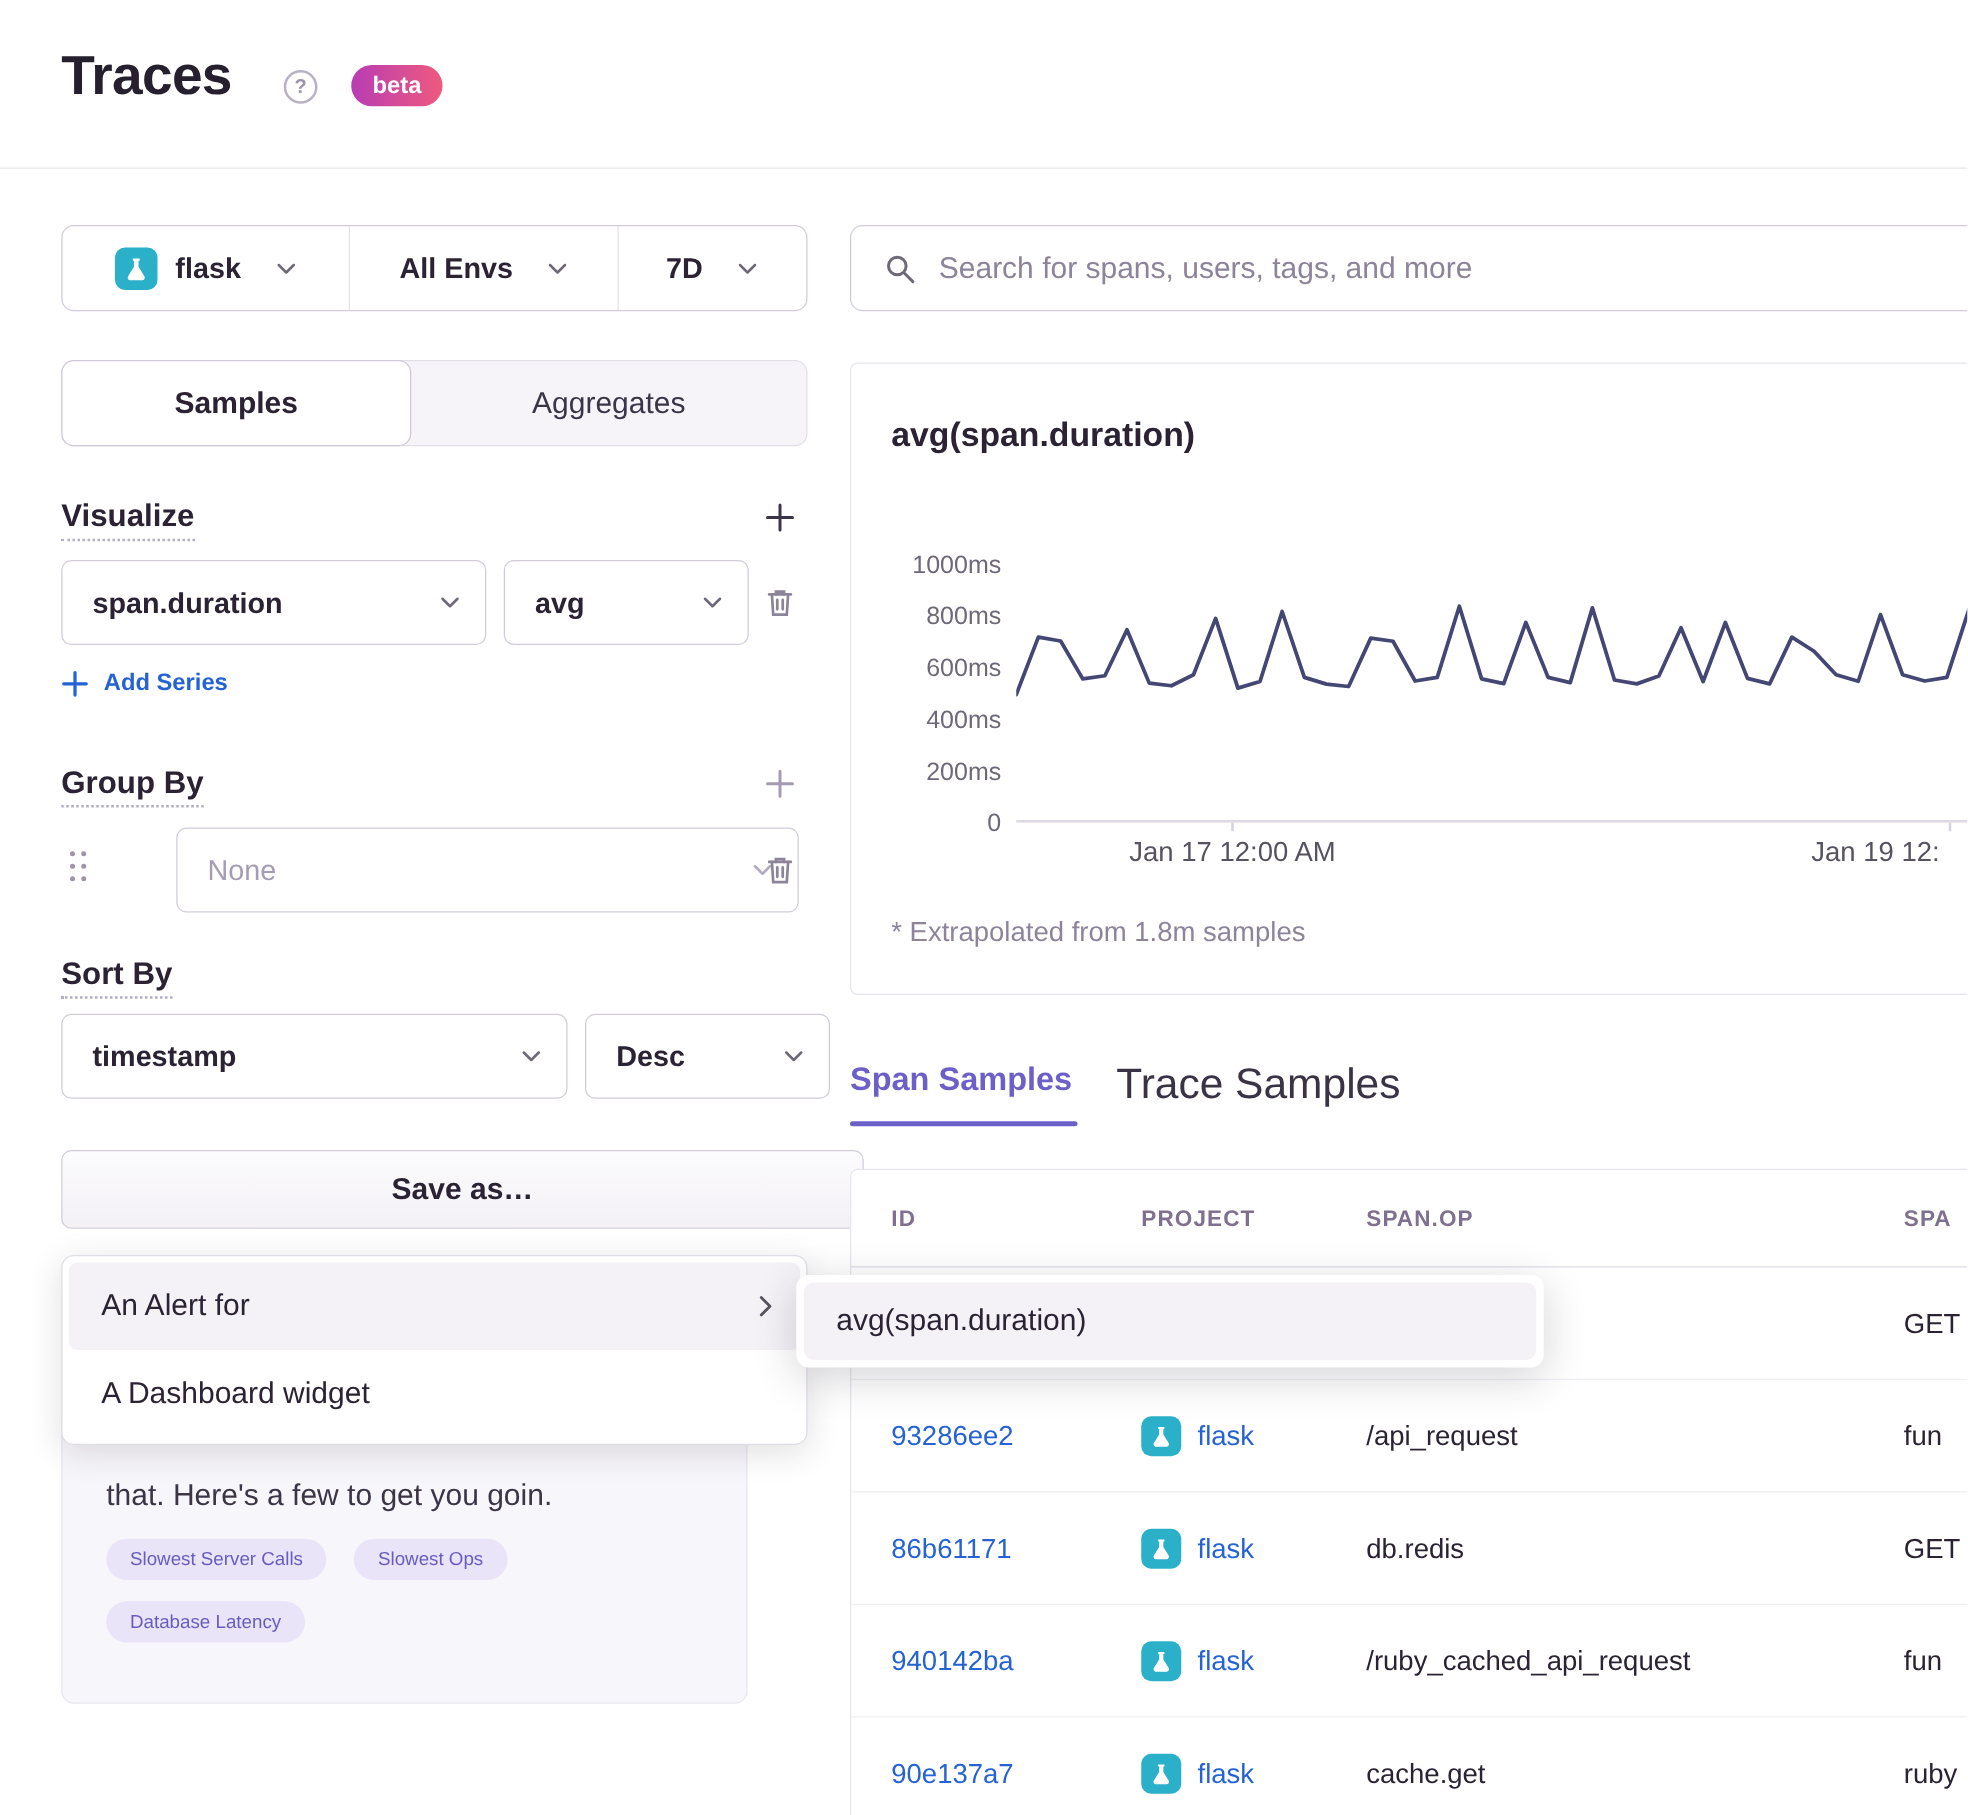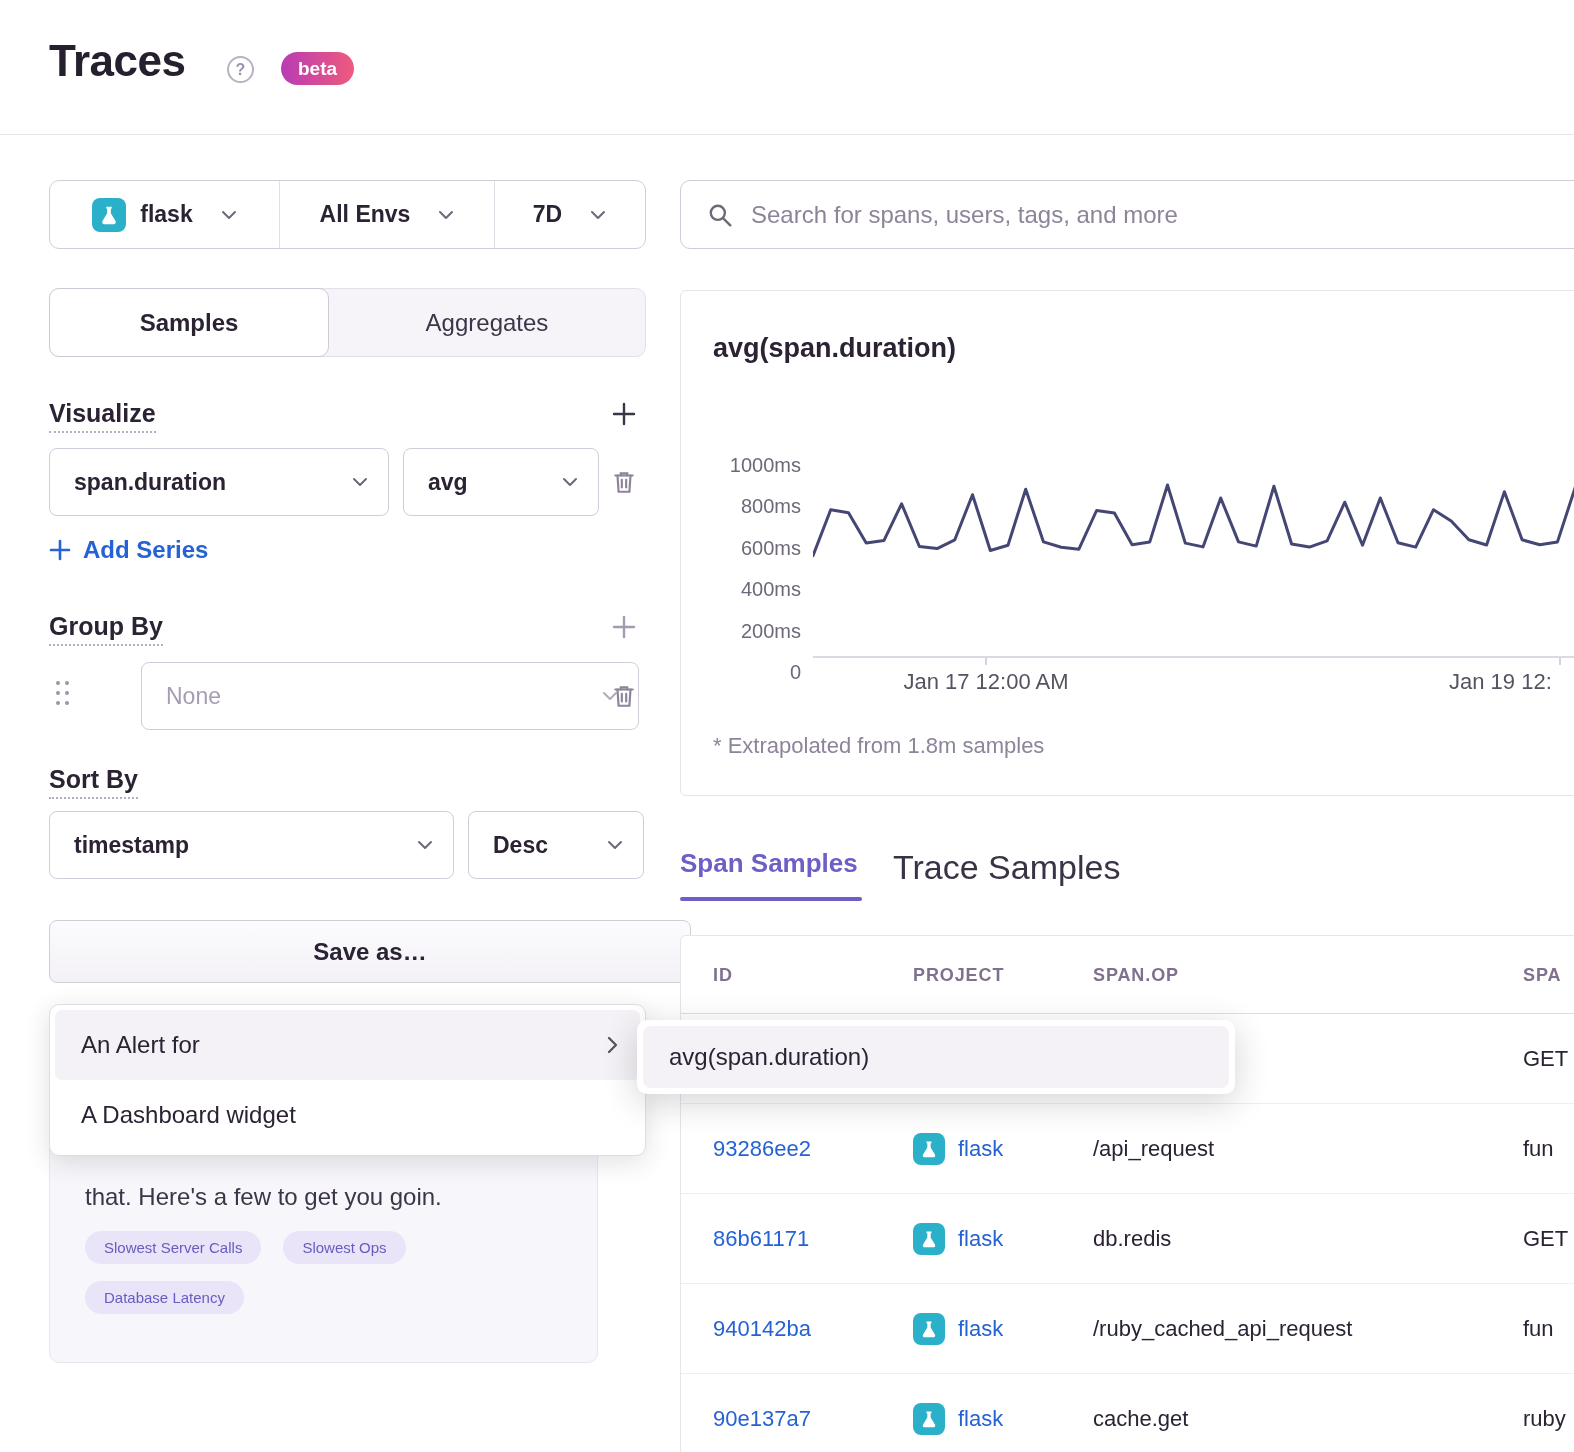--- a/index.html
+++ b/index.html
@@ -27,21 +27,21 @@
   .filter-seg.s2 { width:216px; border-left:1px solid #e3dfe8; border-right:1px solid #e3dfe8; }
   .filter-seg.s3 { width:149px; }
   .proj-icon { width:34px; height:34px; border-radius:8px; display:flex; align-items:center; justify-content:center; flex:0 0 auto; }
 
   
   .mode-tabs { position:absolute; left:49px; top:288px; width:597px; height:69px; background:#f6f4f9; border:1px solid #e3dfe8; border-radius:10px; }
   .mode-active { position:absolute; left:-1px; top:-1px; width:280px; height:69px; background:#fff; border:1px solid #cfc8d6; border-radius:10px; display:flex; align-items:center; justify-content:center; font-size:24px; font-weight:700; cursor:pointer; }
   .mode-inactive { position:absolute; left:279px; top:0; right:0; height:67px; display:flex; align-items:center; justify-content:center; font-size:24px; font-weight:400; color:#3c3548; cursor:pointer; }
 
   
-  .add-series { position:absolute; left:49px; top:536px; display:flex; align-items:center; gap:12px; font-size:24px; font-weight:600; color:var(--link); cursor:pointer; background:none; border:none; }
+  .add-series { position:absolute; left:49px; top:536px; display:flex; align-items:center; gap:12px; font-size:19px; font-weight:600; color:var(--link); cursor:pointer; background:none; border:none; }
   .drag-handle { position:absolute; left:56px; top:681px; width:16px; height:30px; display:grid; grid-template-columns:4px 4px; grid-template-rows:4px 4px 4px; gap:6px 5px; cursor:grab; }
   .drag-handle i { width:4px; height:4px; border-radius:50%; background:#9d93ab; }
 
   
   .save-btn { position:absolute; left:49px; top:920px; width:642px; height:63px; background:linear-gradient(#fcfbfd,#f3f1f6); border:1px solid #d2ccd9; border-radius:8px; font-size:24px; font-weight:700; color:#2b2233; cursor:pointer; font-family:Liberation Sans, sans-serif; }
   .save-menu { position:absolute; left:49px; top:1004px; width:597px; background:#fff; border:1px solid #e0dce5; border-radius:10px; box-shadow:0 6px 26px rgba(43,34,51,.14); padding:5px; z-index:30; }
   .menu-item { height:70px; display:flex; align-items:center; justify-content:space-between; padding:0 22px 0 26px; font-size:24px; color:#2b2233; border-radius:7px; cursor:pointer; }
   .menu-item.highlighted { background:#f4f2f6; }
   .submenu { position:absolute; left:637px; top:1020px; width:598px; background:#fff; border-radius:10px; box-shadow:0 8px 34px rgba(43,34,51,.2); padding:6px; z-index:40; }
   .submenu-item { height:62px; background:#f4f2f7; border-radius:8px; display:flex; align-items:center; padding-left:26px; font-size:24px; color:#2b2233; cursor:pointer; }
@@ -53,21 +53,21 @@
   .pill { background:#e9e4f7; color:#685cc0; font-size:15px; padding:8px 19px; border-radius:20px; white-space:nowrap; cursor:pointer; }
 
   
   .search-bar { position:absolute; left:680px; top:180px; width:924px; height:69px; border:1px solid #d2ccd9; border-radius:10px; background:#fff; display:flex; align-items:center; padding:0 26px; gap:18px; }
   .search-bar input { flex:1; border:none; outline:none; font-size:24px; font-family:inherit; color:#2b2233; background:transparent; }
   .search-bar input::placeholder { color:#8d8499; }
 
   
   .chart-card { position:absolute; left:680px; top:290px; width:940px; height:506px; border:1px solid #e7e4ec; border-radius:6px; background:#fff; }
   .chart-title { position:absolute; left:32px; top:42px; font-size:27px; font-weight:700; color:#2b2233; }
-  .y-axis { position:absolute; left:0; top:164px; width:120px; height:227px; display:flex; flex-direction:column; justify-content:space-between;align-items:flex-end; }
+  .y-axis { position:absolute; left:0; top:151px; width:120px; height:227px; display:flex; flex-direction:column; justify-content:space-between;align-items:flex-end; }
   .y-tick { text-align:right; font-size:20px; color:#6e6878; line-height:20px; }
   .plot { position:absolute; left:132px; top:150px; width:780px; height:215px; }
   .x-axis-line { position:absolute; left:132px; top:365px; width:808px; height:2px; background:#ddd8e2; }
   .x-tick-mark { position:absolute; top:367px; width:2px; height:7px; background:#d6d1dc; }
   .x-label { position:absolute; top:378px; font-size:22px; color:#57525f; white-space:nowrap; }
   .chart-footnote { position:absolute; left:32px; top:442px; font-size:22px; color:#8d8499; }
 
   
   .sample-tab-active { position:absolute; left:680px; top:848px; font-size:26px; font-weight:600; color:var(--accent); cursor:pointer; }
   .sample-tab-underline { position:absolute; left:680px; top:897px; width:182px; height:4px; background:var(--accent); border-radius:2px; }
@@ -204,21 +204,21 @@
 
   <div class="section-label" style="left:49px; top:765px;">Sort By</div>
   <div class="select" style="left:49px; top:811px; width:405px;">
     <span>timestamp</span>
     <span class="chev">
       <svg width="16" height="10" viewBox="0 0 16 10">
           <polyline points="2,2 8,8 14,2" fill="none" stroke="#6e6878" stroke-width="2" stroke-linecap="round" stroke-linejoin="round"></polyline>
         </svg>
     </span>
   </div>
-  <div class="select" style="left:468px; top:811px; width:176px;">
+  <div class="select" style="left:468px; top:811px; width:196px;">
     <span>Desc</span>
     <span class="chev">
       <svg width="16" height="10" viewBox="0 0 16 10">
           <polyline points="2,2 8,8 14,2" fill="none" stroke="#6e6878" stroke-width="2" stroke-linecap="round" stroke-linejoin="round"></polyline>
         </svg>
     </span>
   </div>
 
   <div class="suggest-card">
     <div class="suggest-intro">that. Here's a few to get you goin.</div>

